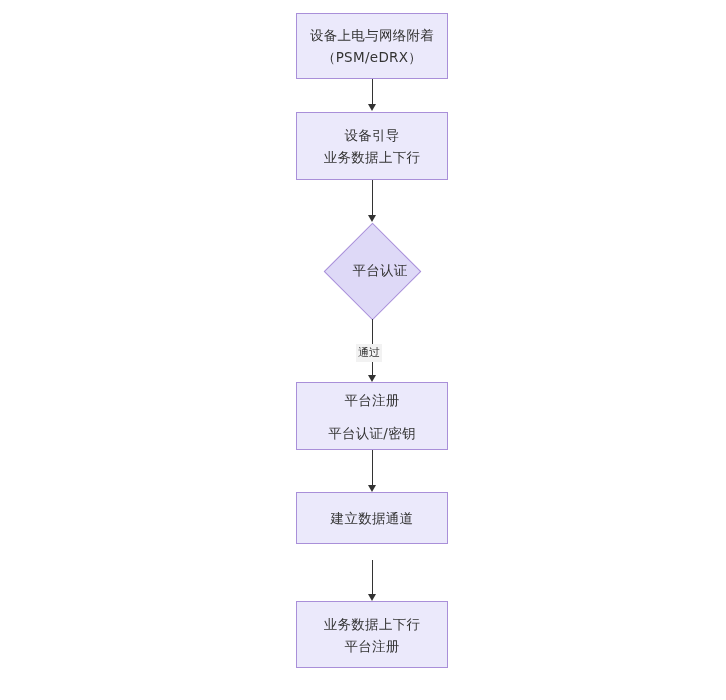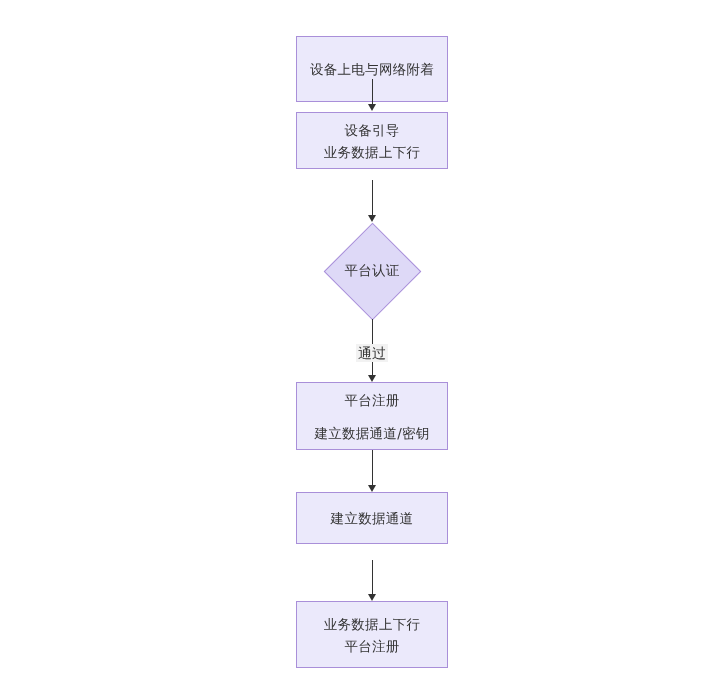--- a/index.html
+++ b/index.html
@@ -48,21 +48,21 @@
     height: 69px;
     margin-left: -34.5px;
     margin-top: -34.5px;
     background: #ded9f7;
     border: 1px solid #a98fd9;
     transform: rotate(45deg);
     box-sizing: border-box;
   }
   .diamond-label {
     position: absolute;
-    left: 0;
+    left: 8px;
     top: 0;
     width: 100%;
     height: 100%;
     display: flex;
     align-items: center;
     justify-content: center;
     font-size: 13.5px;
     color: #333333;
     letter-spacing: 0.3px;
     white-space: nowrap;
@@ -77,58 +77,59 @@
     width: 0;
     height: 0;
     border-left: 4.5px solid transparent;
     border-right: 4.5px solid transparent;
     border-top: 7px solid #333333;
   }
   .edge-label {
     position: absolute;
     background: #f2f2f2;
     color: #333333;
-    font-size: 14px;
+    font-size: 11px;
     line-height: 16px;
     padding: 1px 2px;
     white-space: nowrap;
   }
 </style>
 </head>
 <body>
 
 <div id="canvas">
 
-  <div class="node" style="left:296px; top:13px; width:152px; height:66px;margin-top:23px;">
+  <div class="node" style="left:296px; top:13px; width:152px; height:66px;">
     <span>设备上电与网络附着</span>
+    <span class="line2">（PSM/eDRX）</span>
   </div>
 
   <div class="edge" style="left:372px; top:79px; height:26px;"></div>
   <div class="arrowhead" style="left:367.5px; top:104px;"></div>
 
-  <div class="node" style="left:296px; top:112px; width:152px; height:57px;">
+  <div class="node" style="left:296px; top:112px; width:152px; height:68px;">
     <span>设备引导</span>
     <span class="line2">业务数据上下行</span>
   </div>
 
   <div class="edge" style="left:372px; top:180px; height:36px;"></div>
   <div class="arrowhead" style="left:367.5px; top:215px;"></div>
 
   <div class="diamond-wrap" style="left:323px; top:222px;">
     <div class="diamond-shape"></div>
     <div class="diamond-label">平台认证</div>
   </div>
 
   <div class="edge" style="left:372px; top:319px; height:57px;"></div>
   <div class="arrowhead" style="left:367.5px; top:375px;"></div>
   <div class="edge-label" style="left:356px; top:344px;">通过</div>
 
   <div class="node" style="left:296px; top:382px; width:152px; height:68px;gap:11px;">
     <span>平台注册</span>
-    <span class="line2">建立数据通道/密钥</span>
+    <span class="line2">平台认证/密钥</span>
   </div>
 
   <div class="edge" style="left:372px; top:450px; height:36px;"></div>
   <div class="arrowhead" style="left:367.5px; top:485px;"></div>
 
   <div class="node" style="left:296px; top:492px; width:152px; height:52px;">
     <span>建立数据通道</span>
   </div>
 
   <div class="edge" style="left:372px; top:560px; height:35px;"></div>

